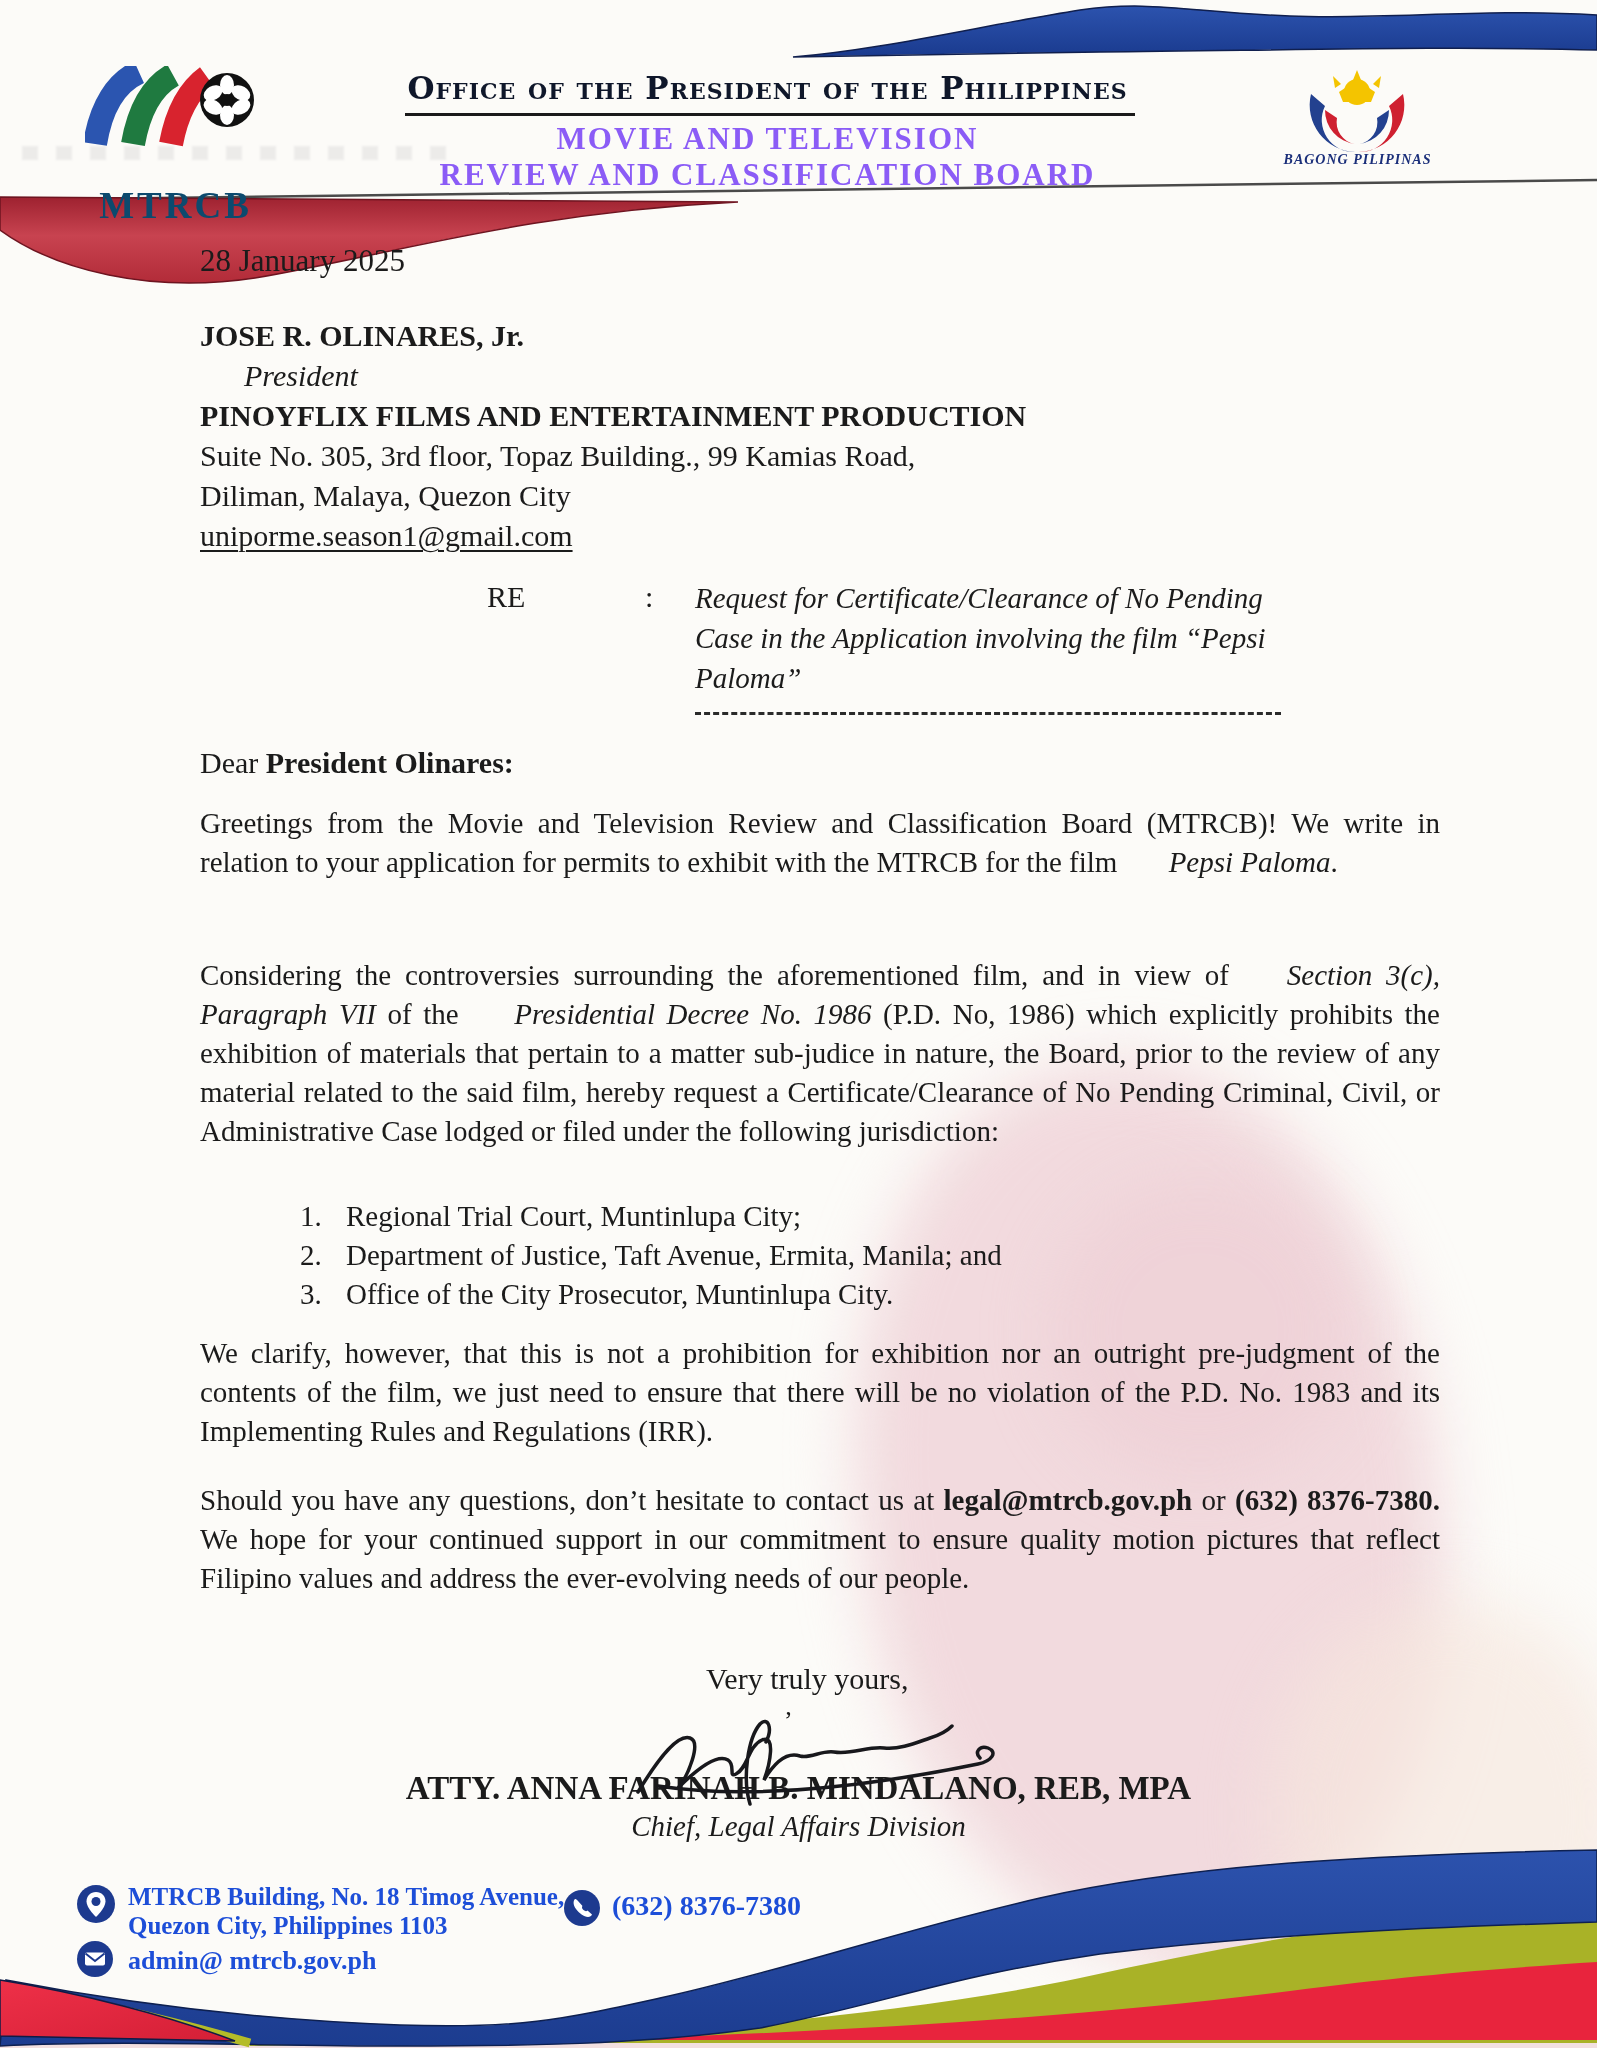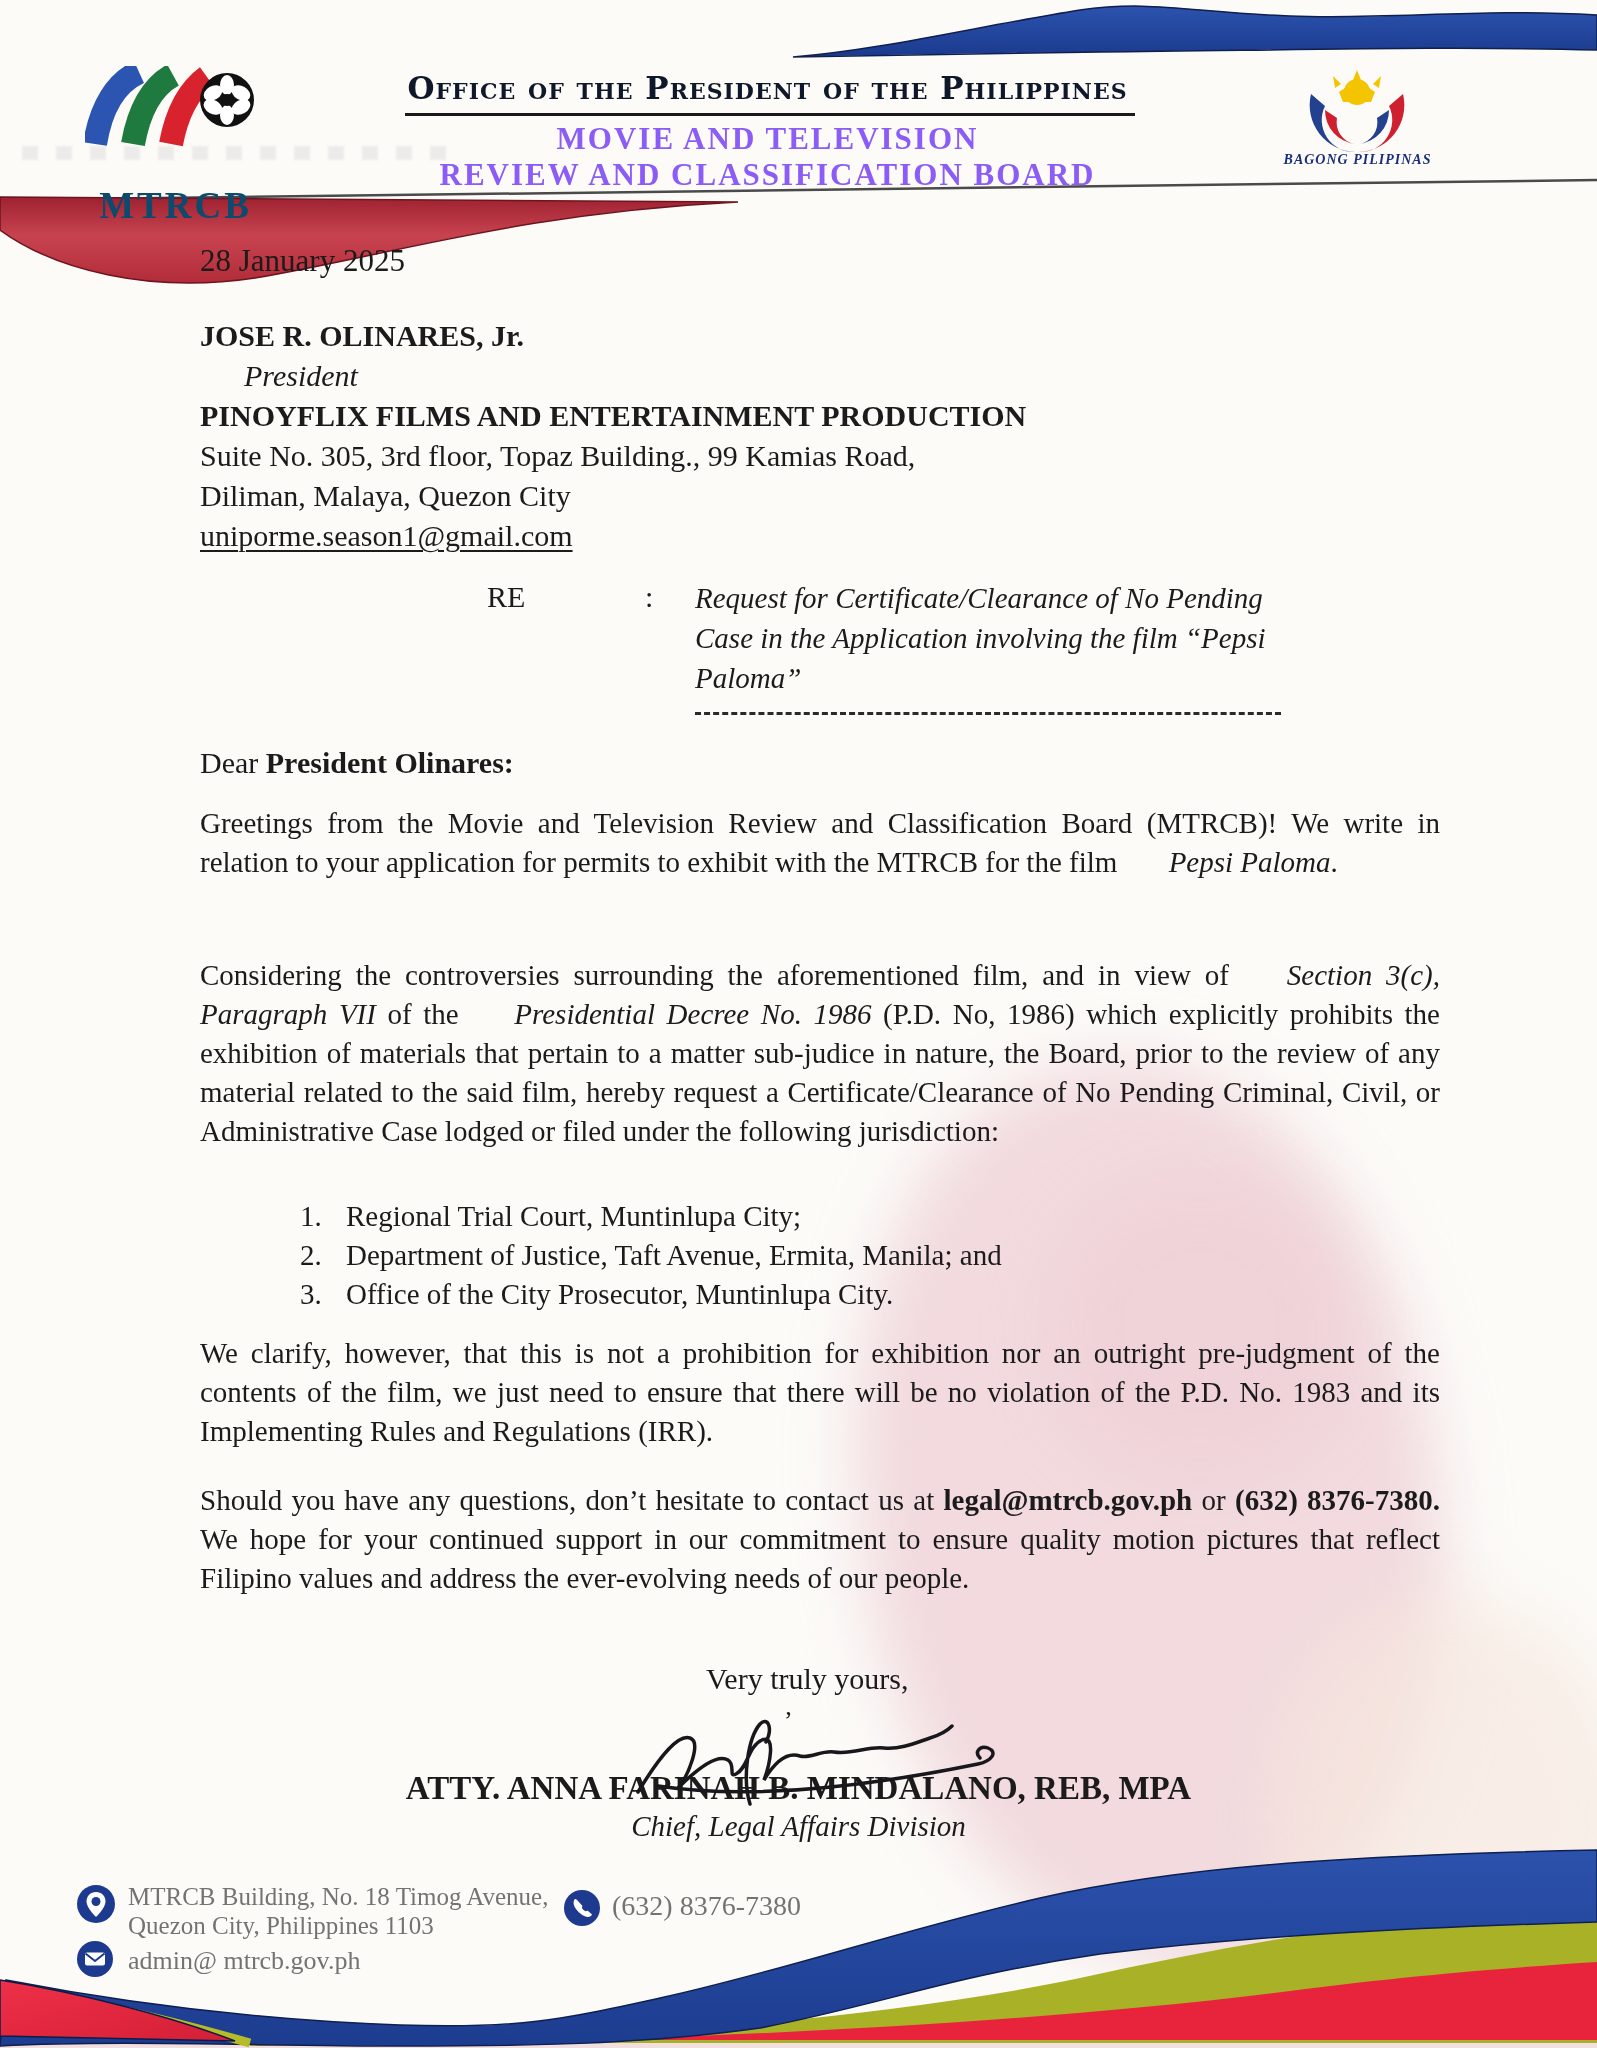--- a/index.html
+++ b/index.html
@@ -44,21 +44,21 @@
   .list-row{display:flex;font-size:29px;line-height:39px;}
   .list-num{width:46px;text-align:left;}
   #list{left:300px;top:1197px;width:1000px;z-index:3;}
   #vty{left:706px;top:1662px;font-size:30px;z-index:3;}
   #vty-mark{left:784px;top:1706px;font-size:26px;z-index:3;}
   #sig{left:630px;top:1716px;z-index:4;}
   #signatory{left:0;top:1770px;width:1597px;text-align:center;font-size:33px;font-weight:700;z-index:3;}
   #sig-title{left:0;top:1810px;width:1597px;text-align:center;font-size:29px;font-style:italic;z-index:3;}
 
   
-  .ftr-text{font-weight:400;color:#737373;font-size:25px;line-height:29px;z-index:4;}
+  .ftr-text{font-weight:700;color:#1d4ed8;font-size:25px;line-height:29px;z-index:4;}
   #ftr-addr{left:128px;top:1882px;}
   #ftr-phone{left:612px;top:1891px;font-size:28px;}
   #ftr-email{left:128px;top:1946px;font-size:26px;}
   .icon-circle{z-index:4;}
 </style>
 </head>
 <body>
 
 <div id="page">
 

